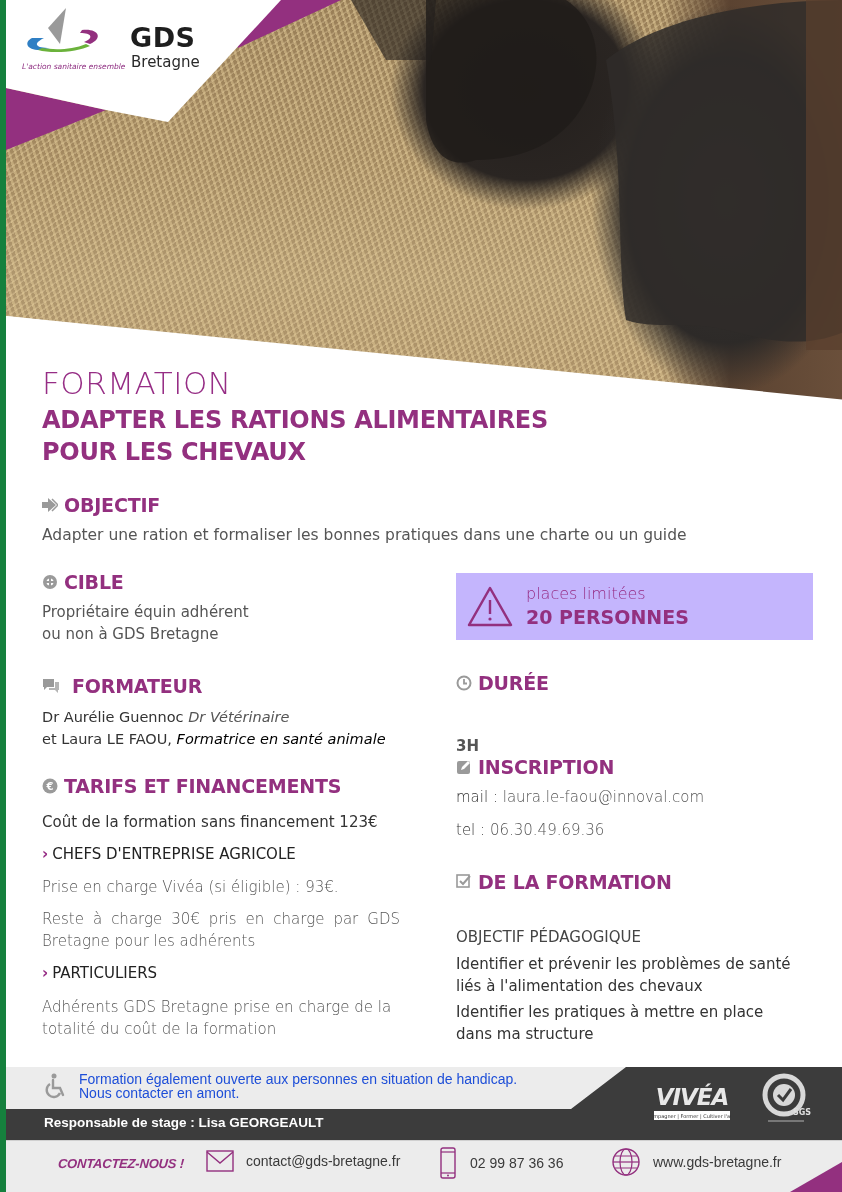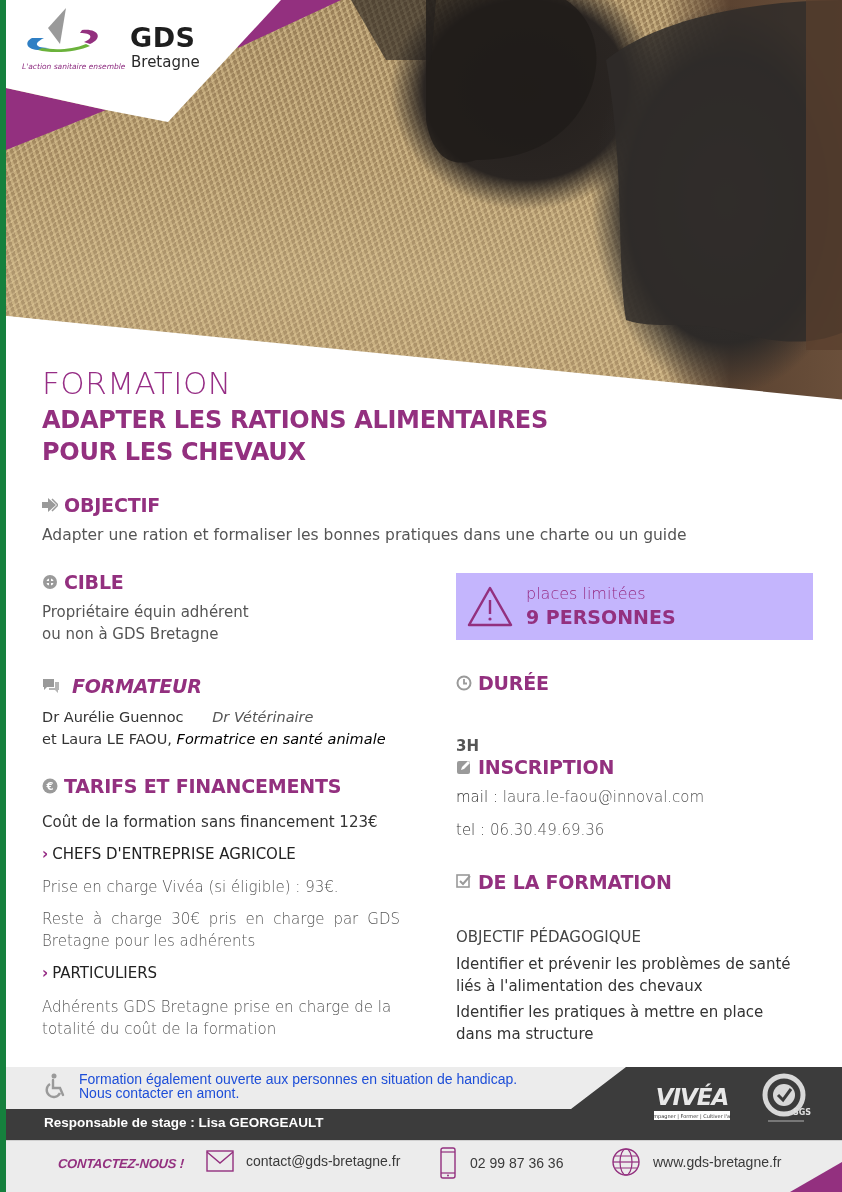--- a/index.html
+++ b/index.html
@@ -126,34 +126,34 @@
     <div>ou non à GDS Bretagne</div>
   </div>
 
   <div class="limit-box">
     <svg class="limit-icon" viewBox="0 0 48 44">
       <path d="M24,3 L45,40 L3,40 Z" fill="none" stroke="#93307f" stroke-width="2.5" stroke-linejoin="round"></path>
       <rect x="22.8" y="15" width="2.4" height="14" fill="#93307f"></rect>
       <circle cx="24" cy="34" r="1.6" fill="#93307f"></circle>
     </svg>
     <div class="limit-small">places limitées</div>
-    <div class="limit-big">9 PERSONNES</div>
+    <div class="limit-big">20 PERSONNES</div>
   </div>
 
   <div class="sec-head" style="left:36px; top:675px;">
     <svg class="ico" viewBox="0 0 18 16" style="width:18px;">
       <path d="M1,1 H12 V9 H5 L2,12 V9 H1 Z" fill="#9a9a9a"></path>
       <path d="M13,4 H17 V12 H16 V15 L13,12 H7 V10 H13 Z" fill="#b5b5b5"></path>
     </svg>
-    <span style="margin-left:6px;font-style:italic;">FORMATEUR</span>
+    <span style="margin-left:6px;">FORMATEUR</span>
   </div>
   <div class="body-text body-dark" style="left:36px; top:706px; font-size:14.5px;">
     <div>
       <span>Dr Aurélie Guennoc</span>
-      <i style="color:#555;margin-left:24px;">Dr Vétérinaire</i>
+      <i style="color:#555;">Dr Vétérinaire</i>
     </div>
     <div>
       <span>et Laura LE FAOU,</span>
       <i style="color:#000000;">Formatrice en santé animale</i>
     </div>
   </div>
 
   <div class="sec-head" style="left:450px; top:672px;">
     <svg class="ico" viewBox="0 0 16 16">
       <circle cx="8" cy="8" r="6.5" fill="none" stroke="#9a9a9a" stroke-width="2"></circle>

